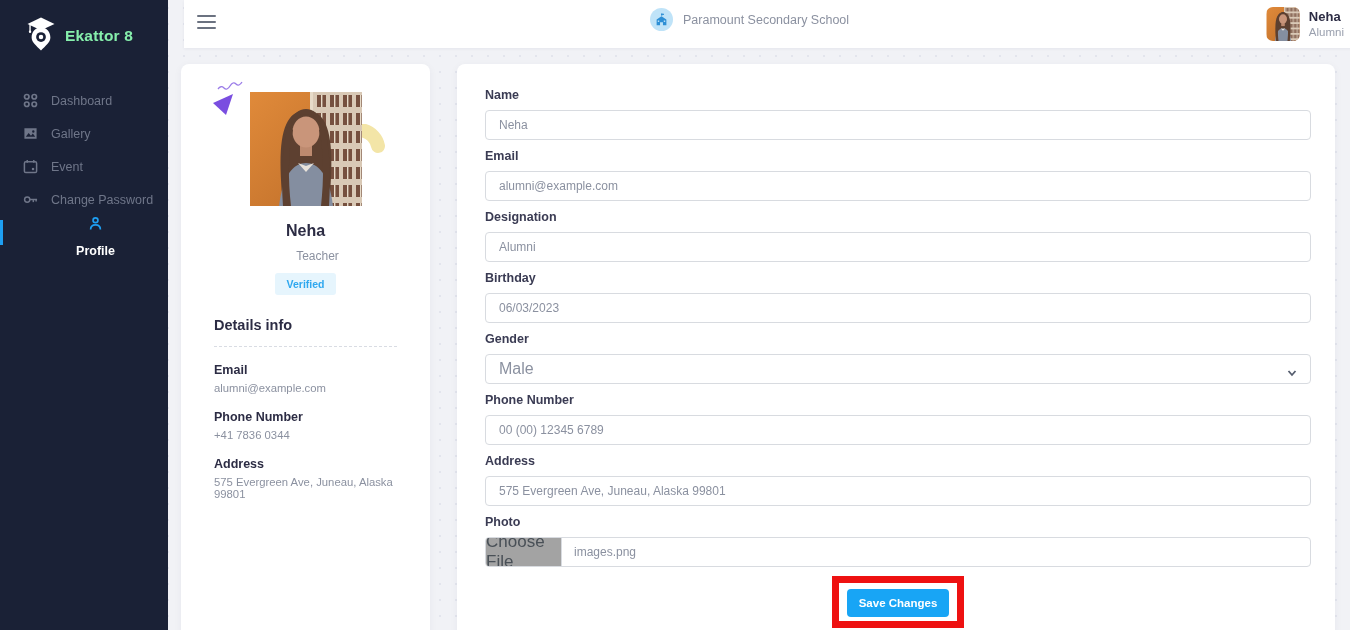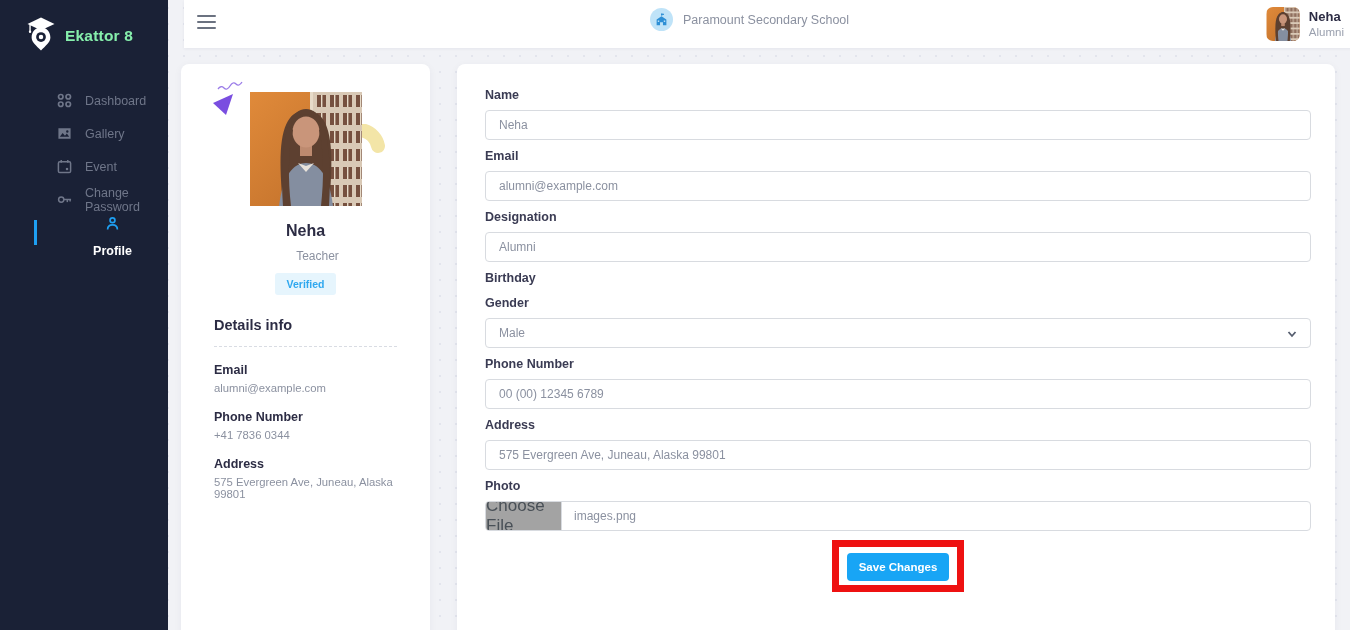--- a/index.html
+++ b/index.html
@@ -9,21 +9,21 @@
     background-color:#f1f2f6;
     background-image:radial-gradient(#e3e5ed 1px, transparent 1.2px);
     background-size:16px 16px;
     position:relative; color:#2c2c44;
   }
 
   
   .sidebar { position:absolute; left:0; top:0; width:168px; height:630px; background:#1a2136; z-index:5; }
   .brand { display:flex; align-items:center; gap:9px; padding:14px 0 0 26px; height:58px; }
   .brand-name { color:#86efac; font-size:15.5px; font-weight:bold; letter-spacing:.2px; }
-  .menu { margin-top:26px;padding-left:34px; }
+  .menu { margin-top:26px; }
   .menu-item { position:relative; display:flex; align-items:center; gap:13px; height:33px; padding-left:23px;
     color:#6f7689; font-size:12.5px; cursor:pointer; }
   .menu-item svg { width:15px; height:15px; flex:0 0 15px; }
   .menu-item.active { color:#ffffff; font-weight:bold;flex-direction:column; }
   .menu-item.active::before { content:""; position:absolute; left:0; top:4px; height:25px; width:3px; background:#1e9ff2; }
   .menu-item.active svg { color:#1e9ff2; }
 
   
   .header { position:absolute; left:184px; top:0; width:1182px; height:48px; background:#fff;
     box-shadow:0 1px 3px rgba(30,40,80,.06); z-index:4; }
@@ -60,21 +60,21 @@
   .dgroup .dlabel { font-size:12.5px; font-weight:bold; color:#2c2c44; }
   .dgroup .dvalue { margin-top:5px; font-size:11.3px; color:#8b91a0; }
 
   
   .form { position:absolute; left:28px; top:24px; width:826px; }
   .fgroup { margin-bottom:9px; }
   .fgroup label { display:block; font-size:12.5px; font-weight:bold; color:#3a3b53; height:16px; margin-bottom:6px; }
   .finput { width:100%; height:30px; border:1px solid #d8dbe0; border-radius:4px; background:#fff;
     padding:0 13px; font-size:12px; color:#8b91a0; font-family:"Liberation Sans", sans-serif; outline:none; }
   .fselect { position:relative; display:flex; align-items:center; width:100%; height:30px; border:1px solid #d8dbe0;
-    border-radius:4px; padding:0 13px; font-size:12px; color:#8b91a0; cursor:pointer; background:#fff; }
+    border-radius:4px; padding:0 13px; font-size:16px; color:#8b91a0; cursor:pointer; background:#fff; }
   .fselect .chev { position:absolute; right:13px; top:9px; color:#555d6e; }
   .ffile { display:flex; width:100%; height:30px; border:1px solid #d8dbe0; border-radius:4px; overflow:hidden;
     background:#fff; cursor:pointer; }
   .ffile .choose { flex:0 0 76px; background:#a3a3a3; border-right:1px solid #d8dbe0; color:#495057;
     font-size:17px; display:flex; align-items:center; justify-content:center; }
   .ffile .fname { display:flex; align-items:center; padding-left:12px; font-size:12px; color:#8b91a0; }
   .form-footer { display:flex; justify-content:center; margin-top:3px; }
   .annotation-box { border:7px solid #ee1111; padding:6px 8px 4px 8px; }
   .save-btn { background:#18a5f5; border:none; color:#fff; font-weight:bold; font-size:11.5px;
     padding:0 12px; height:28px; border-radius:4px; cursor:pointer; font-family:"Liberation Sans", sans-serif; }
@@ -255,20 +255,21 @@
       <input class="finput" value="alumni@example.com" style="">
     </div>
 
     <div class="fgroup">
       <label>Designation</label>
       <input class="finput" value="Alumni" style="">
     </div>
 
     <div class="fgroup">
       <label>Birthday</label>
+      <input class="finput" value="06/03/2023" style="">
     </div>
 
     <div class="fgroup">
       <label>Gender</label>
       <div class="fselect">
         <span>Male</span>
         <span class="chev">
           <svg width="10" height="10" viewBox="0 0 10 10" fill="none" stroke="currentColor" stroke-width="1.8">
               <path d="M1.5 3 L5 7 L8.5 3"></path>
             </svg>

